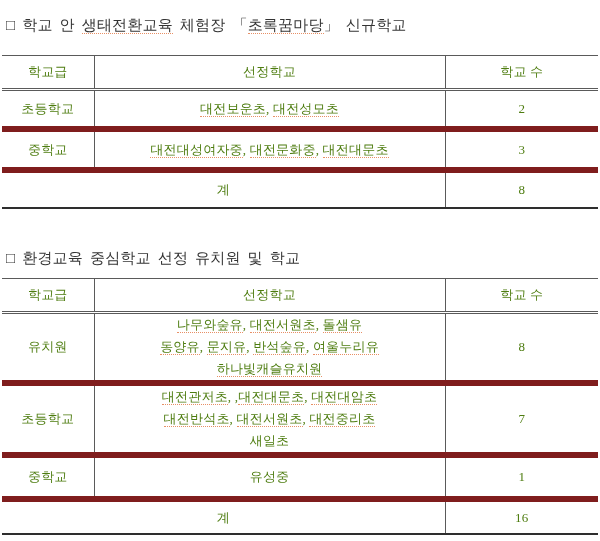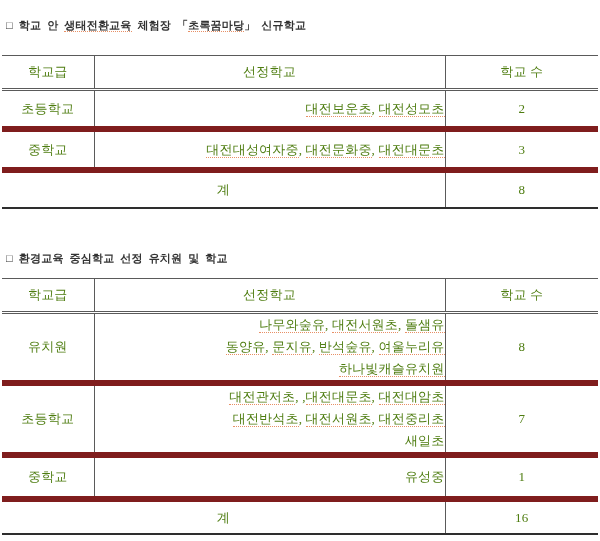--- a/index.html
+++ b/index.html
@@ -10,22 +10,22 @@
   }
   .page {
     box-sizing: border-box;
     width: 600px;
     min-height: 541px;
     padding: 14px 2px 8px 2px;
     font-family: "Liberation Serif", "DejaVu Serif", serif;
     color: #383838;
   }
   .sec-title {
-    font-size: 11px;
-    font-weight: bold;
+    font-size: 15px;
+    font-weight: normal;
     color: #333333;
     margin: 0 0 19px 4px;
     line-height: 22px;
     word-spacing: 3px;
     letter-spacing: 0.2px;
   }
   .sec-title.second {
     margin-top: 38px;
     margin-bottom: 9px;
   }
@@ -58,21 +58,21 @@
     border-bottom: none;
   }
   .cell-level, .cell-schools, th.h-level, th.h-schools, .cell-total-label {
     border-right: 1px solid #5a5a5a;
   }
   .row-std td { height: 35px; }
   .row-mid td { height: 38px; }
   .row-total-1 td { height: 34px; }
   .row-total-2 td { height: 31px; }
   .cell-schools { padding: 1px 4px; }
-  .line { line-height: 22px; text-align: right; }
+  .line { line-height: 22px; }
   .sq { border-bottom: 1px dotted #e89066; }
 </style>
 </head>
 <body>
 
 <div class="page">
 
   <h2 class="sec-title"><span>□ 학교 안 </span><span class="sq">생태전환교육</span><span> 체험장 「</span><span class="sq">초록꿈마당</span><span>」 신규학교</span></h2>
 
   <table class="tbl">

